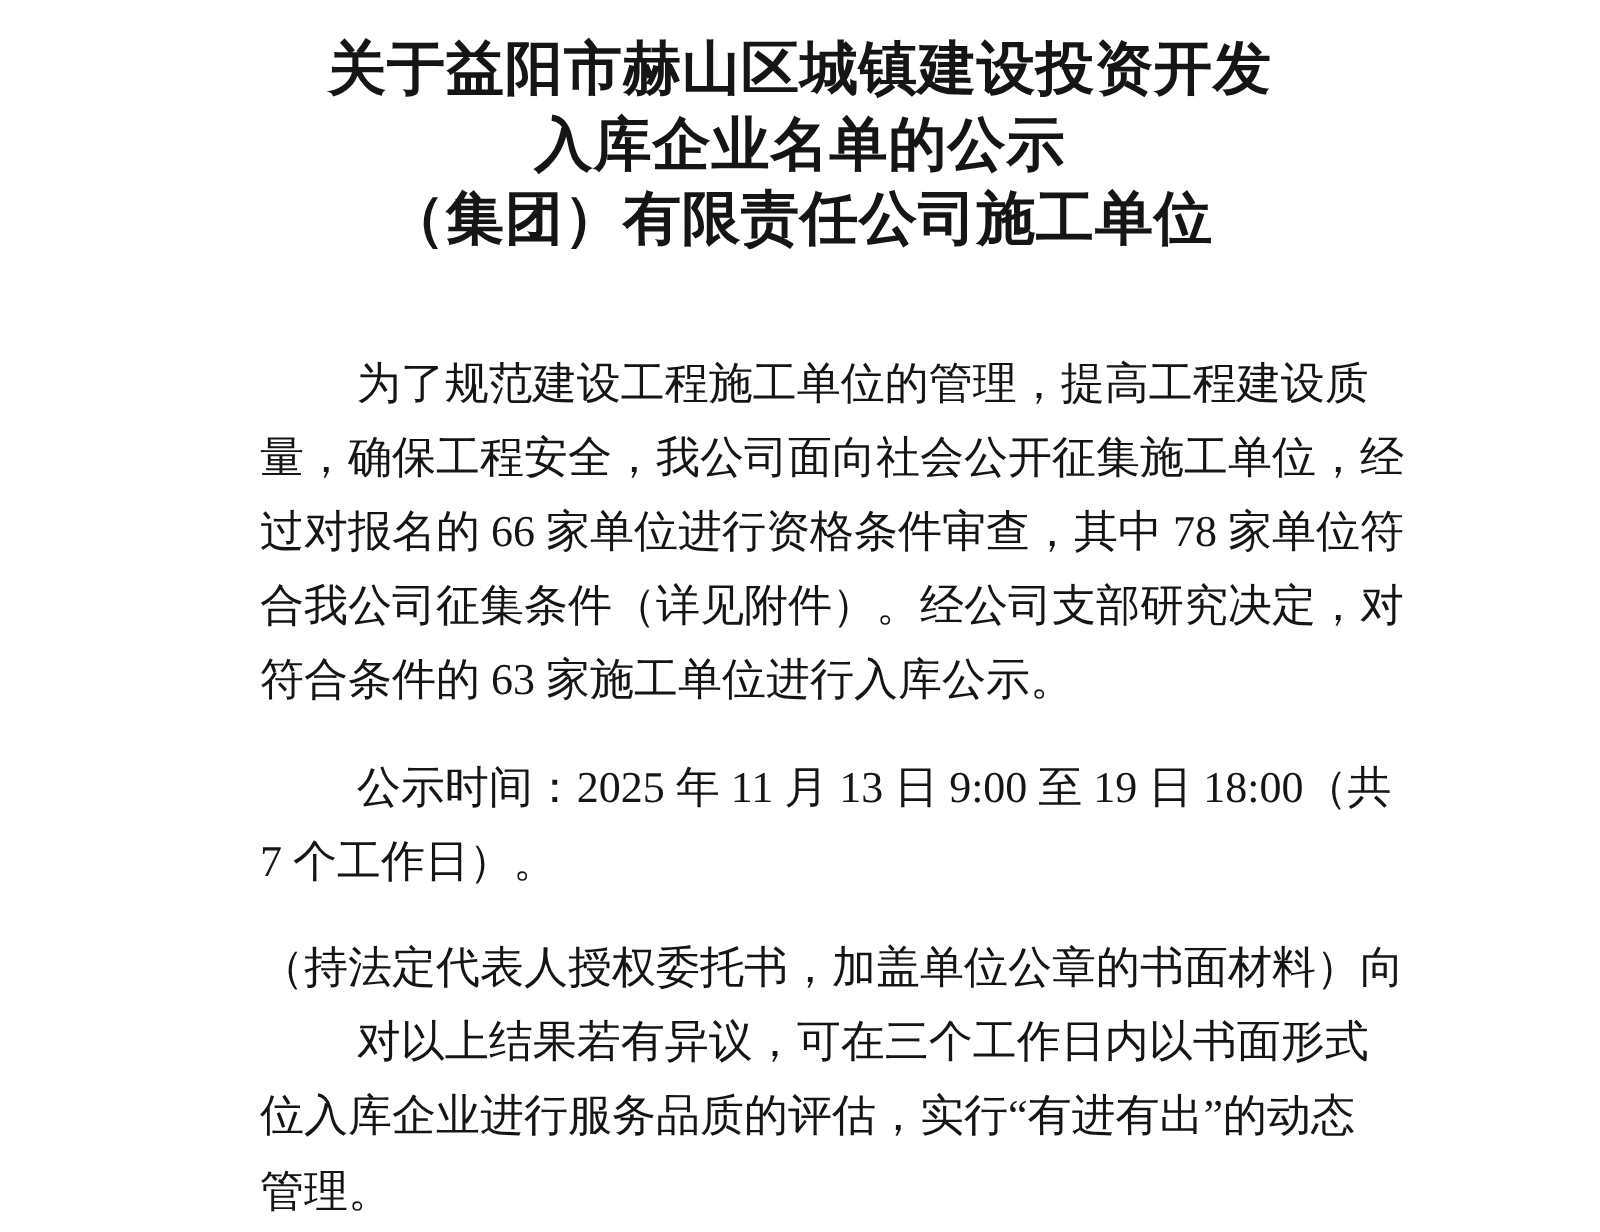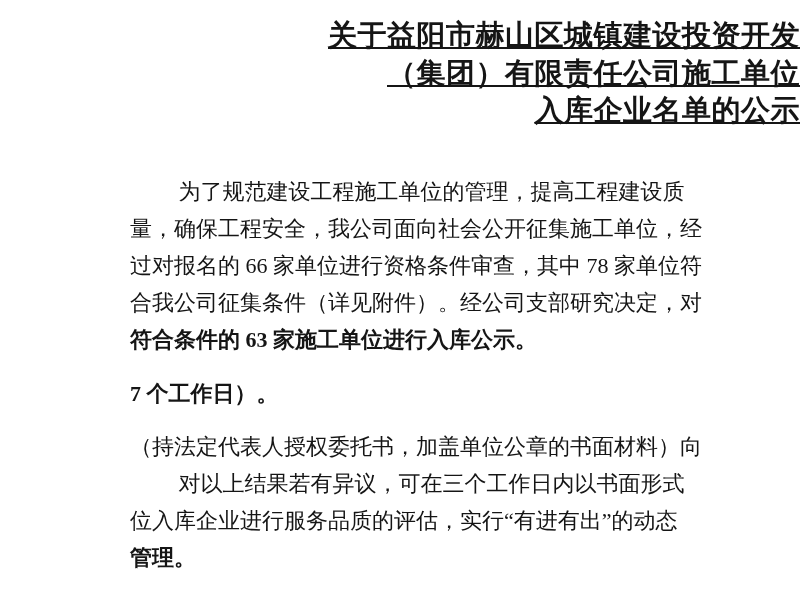--- a/index.html
+++ b/index.html
@@ -6,66 +6,66 @@
   .page {
     position: relative;
     width: 800px;
     height: 616px;
     background: #ffffff;
     color: #151515;
     overflow: hidden;
   }
   .doc-title {
     padding-top: 17px;
-    text-align: right;
+    text-align: center;
     font-family: "Liberation Sans", "DejaVu Sans", sans-serif;
     font-weight: 700;
     font-size: 29px;
     line-height: 37.5px;
     letter-spacing: 0.5px;
-    text-decoration: underline;
   }
   .doc-body {
     margin: 43px 0 0 114px;
     width: 578px;
     font-family: "Liberation Serif", "DejaVu Serif", serif;
     font-size: 22px;
     line-height: 37.2px;
   }
   .doc-paragraph { margin: 16px; padding: 0; }
   .line {
     text-align: justify;
     text-align-last: justify;
     white-space: nowrap;
   }
   .line.first { text-indent: 2.2em; }
-  .line.last  { text-align-last: left; font-weight: bold; }
+  .line.last  { text-align-last: left; }
 </style>
 </head>
 <body>
 
 <div class="page">
 
   <div class="doc-title">
     <div class="title-line">关于益阳市赫山区城镇建设投资开发</div>
+    <div class="title-line">入库企业名单的公示</div>
     <div class="title-line">（集团）有限责任公司施工单位</div>
-    <div class="title-line">入库企业名单的公示</div>
   </div>
 
   <div class="doc-body">
 
     <div class="doc-paragraph">
       <div class="line first">为了规范建设工程施工单位的管理，提高工程建设质</div>
       <div class="line">量，确保工程安全，我公司面向社会公开征集施工单位，经</div>
       <div class="line">过对报名的 66 家单位进行资格条件审查，其中 78 家单位符</div>
       <div class="line">合我公司征集条件（详见附件）。经公司支部研究决定，对</div>
       <div class="line last">符合条件的 63 家施工单位进行入库公示。</div>
     </div>
 
     <div class="doc-paragraph">
+      <div class="line first">公示时间：2025 年 11 月 13 日 9:00 至 19 日 18:00（共</div>
       <div class="line last">7 个工作日）。</div>
     </div>
 
     <div class="doc-paragraph">
       <div class="line">（持法定代表人授权委托书，加盖单位公章的书面材料）向</div>
       <div class="line first">对以上结果若有异议，可在三个工作日内以书面形式</div>
       <div class="line">位入库企业进行服务品质的评估，实行“有进有出”的动态</div>
       <div class="line last">管理。</div>
     </div>
 

